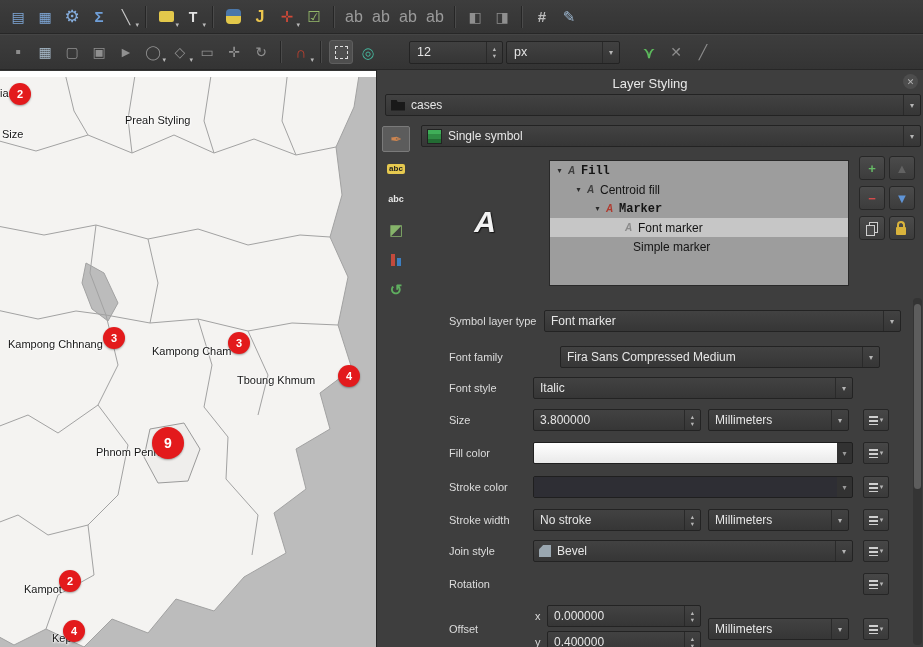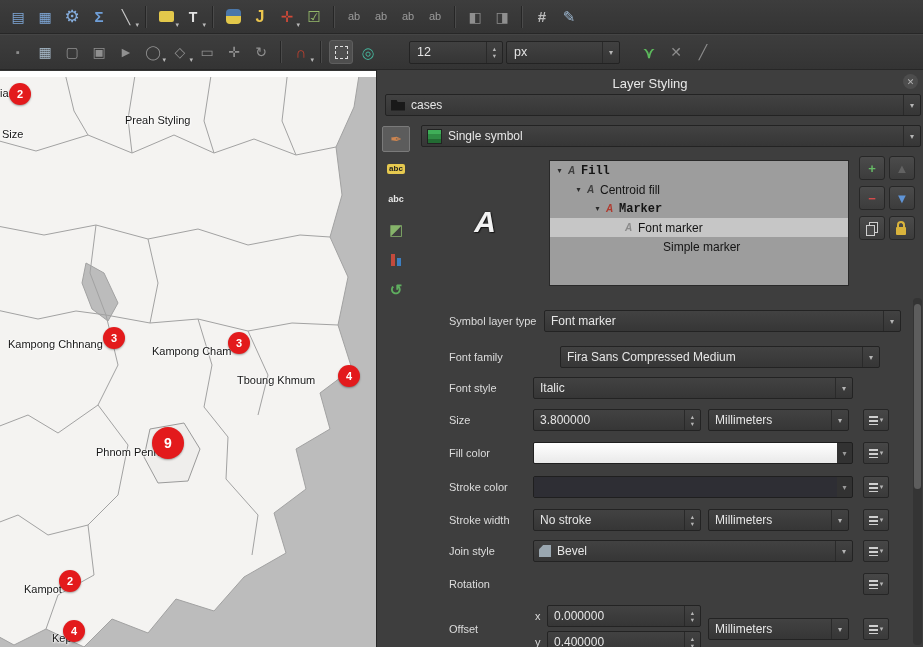--- a/index.html
+++ b/index.html
@@ -9,21 +9,21 @@
 
   
   .tbar{position:absolute;left:0;width:100%;display:flex;align-items:center;gap:3px;
         padding-left:6px;box-sizing:border-box;background:linear-gradient(#3d3d3d,#343434);
         border-bottom:1px solid #272727;}
   #tb1{top:0;height:34px;}
   #tb2{top:34px;height:36px;border-top:1px solid #454545;}
   .ticon{position:relative;width:24px;height:24px;display:flex;align-items:center;justify-content:center;
          border-radius:3px;flex:none;}
   .g{font-size:14px;line-height:1;}
-  .gsmall{font-size:11px;}
+  .gsmall{font-size:16px;}
   .gbold{font-weight:bold;}
   .dd{position:absolute;right:-1px;bottom:0;font-size:7px;color:#b9b9b9;}
   .tsep{width:1px;height:22px;background:#262626;border-right:1px solid #4a4a4a;margin:0 4px;flex:none;}
   .tctl{height:23px;background:linear-gradient(#414141,#353535);border:1px solid #232323;border-radius:2px;
         color:#e4e4e4;font-size:12.5px;display:flex;align-items:center;flex:none;box-sizing:border-box;}
   .tspin{width:94px;margin-left:26px;}
   .tcombo{width:114px;margin-right:14px;}
   .tval{padding-left:7px;flex:1;text-align:left;}
   .spcol{width:15px;align-self:stretch;display:flex;flex-direction:column;align-items:center;justify-content:center;
          border-left:1px solid #292929;color:#b5b5b5;margin-left:auto;flex:none;}
@@ -332,21 +332,21 @@
       <div class="trow bold" style="padding-left: 42px;">
         <span class="texp">▾</span>
         <span class="tico" style="color: rgb(176, 58, 46);">A</span>
         <span class="tlabel">Marker</span>
       </div>
       <div class="trow sel" style="padding-left: 61px;">
         <span class="texp"></span>
         <span class="tico" style="color: rgb(138, 138, 138);">A</span>
         <span class="tlabel">Font marker</span>
       </div>
-      <div class="trow" style="padding-left: 86px;">
+      <div class="trow" style="padding-left: 56px;">
         <span class="texp"></span>
         <span class="tico"></span>
         <span class="tlabel">Simple marker</span>
       </div>
     </div>
   <div id="treeBtns">
       <button class="tbtn" style="left: 482px; top: 86px;">
         <span class="g" style="color: rgb(102, 187, 102);">+</span>
       </button>
       <button class="tbtn" style="left: 512px; top: 86px;">

